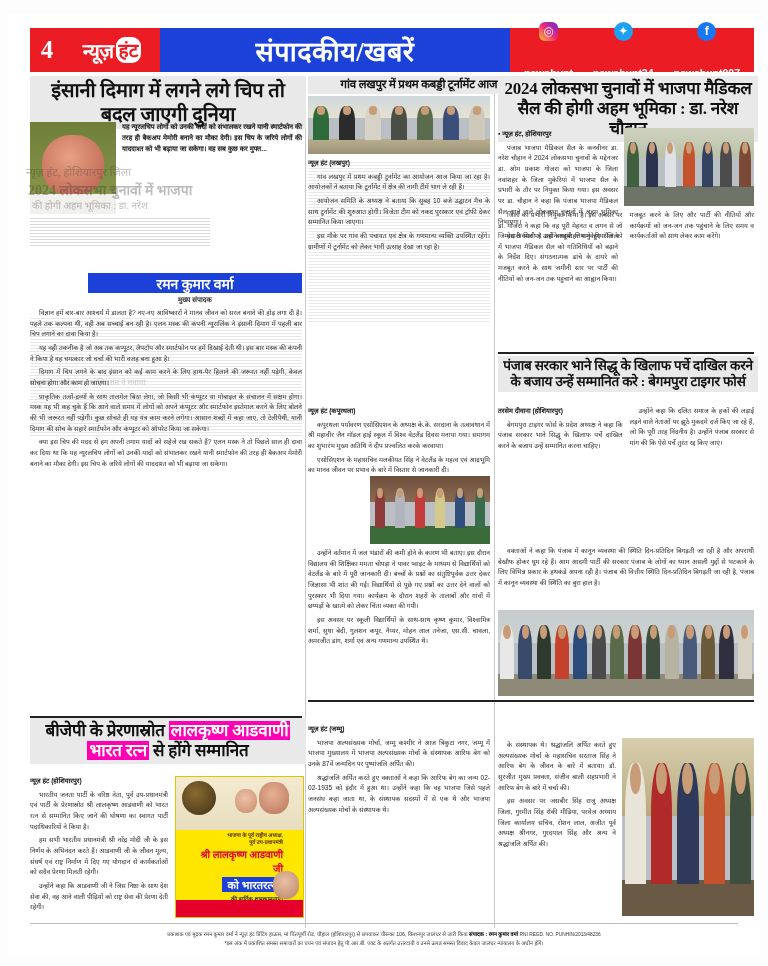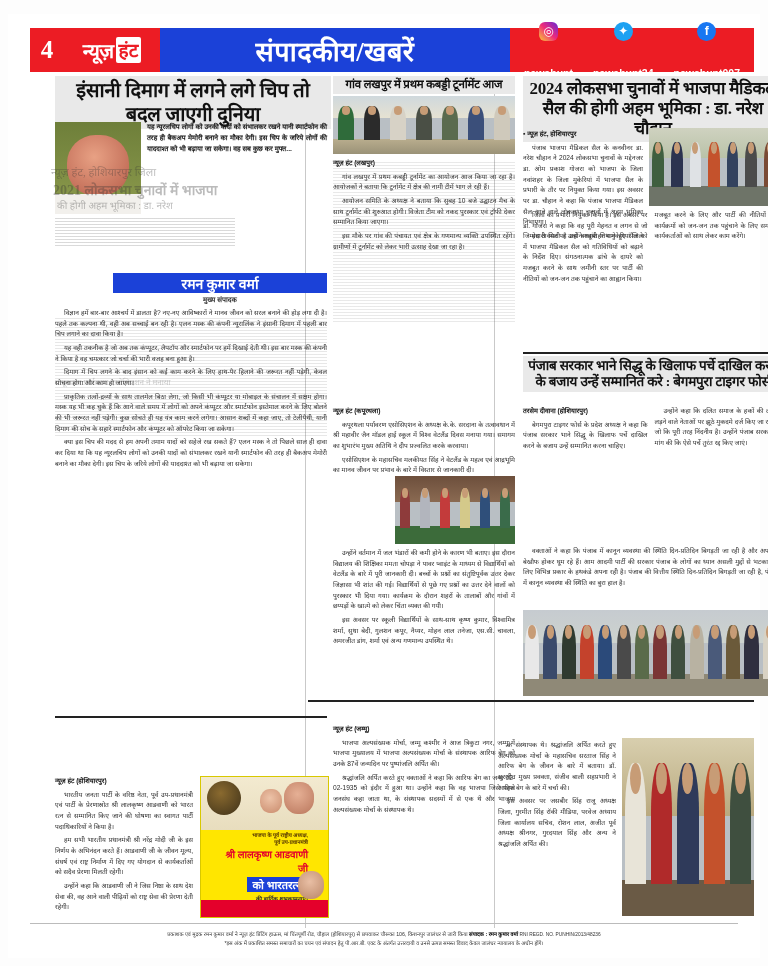--- a/index.html
+++ b/index.html
@@ -31,21 +31,21 @@
   .mh-logo{
     width:92px;background:#ec1c24;display:flex;align-items:center;
     justify-content:center;gap:2px;padding:0 2px;
   }
   .mh-logo .l1{
     color:#fff;font-size:20px;font-weight:bold;letter-spacing:-0.5px;
     font-family:"Liberation Serif",serif;
   }
   .mh-logo .l2{
     background:#ffffff;color:#ec1c24;font-size:19px;font-weight:bold;
-    padding:0 3px;border-radius:2px;font-family:"Liberation Serif",serif;
+    padding:0 3px;border-radius:9px;font-family:"Liberation Serif",serif;
   }
   .mh-date{
     width:128px;background:#ec1c24;color:#fff;display:flex;flex-direction:column;
     justify-content:center;padding-left:6px;
     font-size:10.5px;font-weight:bold;line-height:1.25;letter-spacing:.2px;
   }
   .mh-title{
     flex:1;background:#1b41d8;color:#fff;display:flex;align-items:center;
     justify-content:center;
     font-size:27px;font-weight:bold;letter-spacing:.5px;
@@ -60,36 +60,36 @@
     width:19px;height:19px;border-radius:5px;display:flex;align-items:center;
     justify-content:center;font-size:12px;font-weight:bold;color:#fff;
   }
   .soc .glyph.ig{background:linear-gradient(45deg,#f9ce34,#ee2a7b,#6228d7);border-radius:6px;}
   .soc .glyph.tw{background:#1da1f2;border-radius:50%;}
   .soc .glyph.fb{background:#1877f2;border-radius:50%;}
   .soc .nm{color:#fff;font-size:10.5px;font-weight:bold;margin-top:25px;}
 
   
   .cols{position:absolute;left:22px;top:62px;width:724px;height:852px;}
-  .col{position:absolute;top:0;bottom:0;margin-left:25px;}
+  .col{position:absolute;top:0;bottom:0;}
   .col-l{left:0;width:272px;}
   .col-m{left:278px;width:182px;}
   .col-r{left:468px;width:256px;}
   .vrule{position:absolute;top:0;bottom:0;width:1px;background:#c9c9c9;}
 
   
   .hl{
     font-family:"Liberation Serif",serif;font-weight:bold;color:#111;
     text-align:center;line-height:1.18;letter-spacing:-.2px;
     background:#e9e9e9;
   }
   .hl-xl{font-size:20px;padding:3px 2px;}
   .hl-l{font-size:17px;padding:3px 2px;}
   .hl-m{font-size:13.5px;padding:2px 2px;}
-  .hl-s{font-size:11.5px;padding:2px 0;}
+  .hl-s{font-size:11.5px;padding:2px 20px;}
 
   
   .body{font-size:6.6px;line-height:1.62;text-align:justify;color:#2a2a2a;}
   .body p{margin:0 0 3px 0;text-indent:9px;}
   .dateline{font-weight:bold;color:#111;}
   .bullet{font-size:7px;font-weight:bold;margin:2px 0 3px 0;}
 
   .twocol{column-count:2;column-gap:7px;}
 
   
@@ -201,40 +201,43 @@
       <div class="editor-photo">
         <div class="face"></div>
         <div class="shirt"></div>
       </div>
 
       <div style="position:absolute;left:92px;top:46px;width:180px;" class="body">
         <p style="text-indent:0;font-weight:bold;color:#1a1a1a;font-size:6.8px;line-height:1.6;">यह न्यूरलचिप लोगों को उनकी यादों को संभालकर रखने यानी स्मार्टफोन की तरह ही बैकअप मेमोरी बनाने का मौका देगी। इस चिप के जरिये लोगों की याददाश्त को भी बढ़ाया जा सकेगा। वह सब कुछ कर मुफ्त...</p>
       </div>
 
       <div class="artifact" style="left:-4px;top:88px;font-size:11px;">न्यूज़ हंट, होशियारपुर जिला</div>
-      <div class="artifact" style="left:-2px;top:104px;font-size:14px;font-weight:bold;">2021 लोकसभा चुनावों में भाजपा</div>
+      <div class="artifact" style="left:-2px;top:104px;font-size:14px;font-weight:bold;">2024 लोकसभा चुनावों में भाजपा</div>
       <div class="artifact" style="left:2px;top:122px;font-size:10px;">की होगी अहम भूमिका : डा. नरेश</div>
       <div class="smudge" style="left:0;top:140px;width:180px;height:30px;"></div>
 
       <div class="ed-banner">रमन कुमार वर्मा</div>
       <div class="ed-sub">मुख्य संपादक</div>
 
       <div class="body" style="position:absolute;left:0;top:232px;width:272px;">
         <p>विज्ञान हमें बार-बार आश्चर्य में डालता है? नए-नए आविष्कारों ने मानव जीवन को सरल बनाने की होड़ लगा दी है। पहले तक कल्पना थी, वही अब सच्चाई बन रही है। एलन मस्क की कंपनी न्यूरालिंक ने इंसानी दिमाग में पहली बार चिप लगाने का दावा किया है।</p>
         <p>यह वही तकनीक है जो अब तक कंप्यूटर, लैपटॉप और स्मार्टफोन पर हमें दिखाई देती थी। इस बार मस्क की कंपनी ने किया है वह चमत्कार जो चर्चा की भारी वजह बना हुआ है।</p>
         <p>दिमाग में चिप लगने के बाद इंसान को कई काम करने के लिए हाथ-पैर हिलाने की जरूरत नहीं पड़ेगी, केवल सोचना होगा और काम हो जाएगा।</p>
         <p>प्राकृतिक तत्वों-द्रव्यों के साथ तालमेल बिठा लेगा, जो किसी भी कंप्यूटर या मोबाइल के संचालन में सक्षम होगा। मस्क यह भी कह चुके हैं कि आने वाले समय में लोगों को अपने कंप्यूटर और स्मार्टफोन इस्तेमाल करने के लिए बोलने की भी जरूरत नहीं पड़ेगी। कुछ सोचते ही यह यंत्र काम करने लगेगा। आसान शब्दों में कहा जाए, तो टेलीपैथी, यानी दिमाग की सोच के सहारे स्मार्टफोन और कंप्यूटर को ऑपरेट किया जा सकेगा।</p>
         <p>क्या इस चिप की मदद से हम अपनी तमाम यादों को सहेजे रख सकते हैं? एलन मस्क ने तो पिछले साल ही दावा कर दिया था कि यह न्यूरलचिप लोगों को उनकी यादों को संभालकर रखने यानी स्मार्टफोन की तरह ही बैकअप मेमोरी बनाने का मौका देगी। इस चिप के जरिये लोगों की याददाश्त को भी बढ़ाया जा सकेगा।</p>
       </div>
 
       <div class="smudge" style="left:0;top:240px;width:272px;height:120px;opacity:.14;"></div>
       <div class="artifact" style="left:0;top:300px;font-size:8px;opacity:.25;">कपूरथला पर्यावरण एसोसिएशन ने मनाया</div>
 
       <div style="position:absolute;left:0;top:640px;width:272px;border-top:2px solid #222;"></div>
 
+      <div class="hl hl-l" style="position:absolute;left:0;top:642px;width:272px;">
+        <span>बीजेपी के प्रेरणास्रोत </span><em style="background:#ff00b4;color:#fff;font-style:normal;padding:0 2px;">लालकृष्ण आडवाणी</em><span> </span><em style="background:#ff00b4;color:#fff;font-style:normal;padding:0 2px;">भारत रत्न</em><span> से होंगे सम्मानित</span>
+      </div>
 
       <div class="body" style="position:absolute;left:0;top:700px;width:138px;">
         <p style="text-indent:0;">
           <span class="dateline">न्यूज़ हंट (होशियारपुर)</span>
         </p>
         <p>भारतीय जनता पार्टी के वरिष्ठ नेता, पूर्व उप-प्रधानमंत्री एवं पार्टी के प्रेरणास्रोत श्री लालकृष्ण आडवाणी को भारत रत्न से सम्मानित किए जाने की घोषणा का स्वागत पार्टी पदाधिकारियों ने किया है।</p>
         <p>हम सभी भारतीय प्रधानमंत्री श्री नरेंद्र मोदी जी के इस निर्णय के अभिनंदन करते हैं। आडवाणी जी के जीवन मूल्य, संघर्ष एवं राष्ट्र निर्माण में दिए गए योगदान से कार्यकर्ताओं को सदैव प्रेरणा मिलती रहेगी।</p>
         <p>उन्होंने कहा कि आडवाणी जी ने जिस निष्ठा के साथ देश सेवा की, वह आने वाली पीढ़ियों को राष्ट्र सेवा की प्रेरणा देती रहेगी।</p>
       </div>
 

